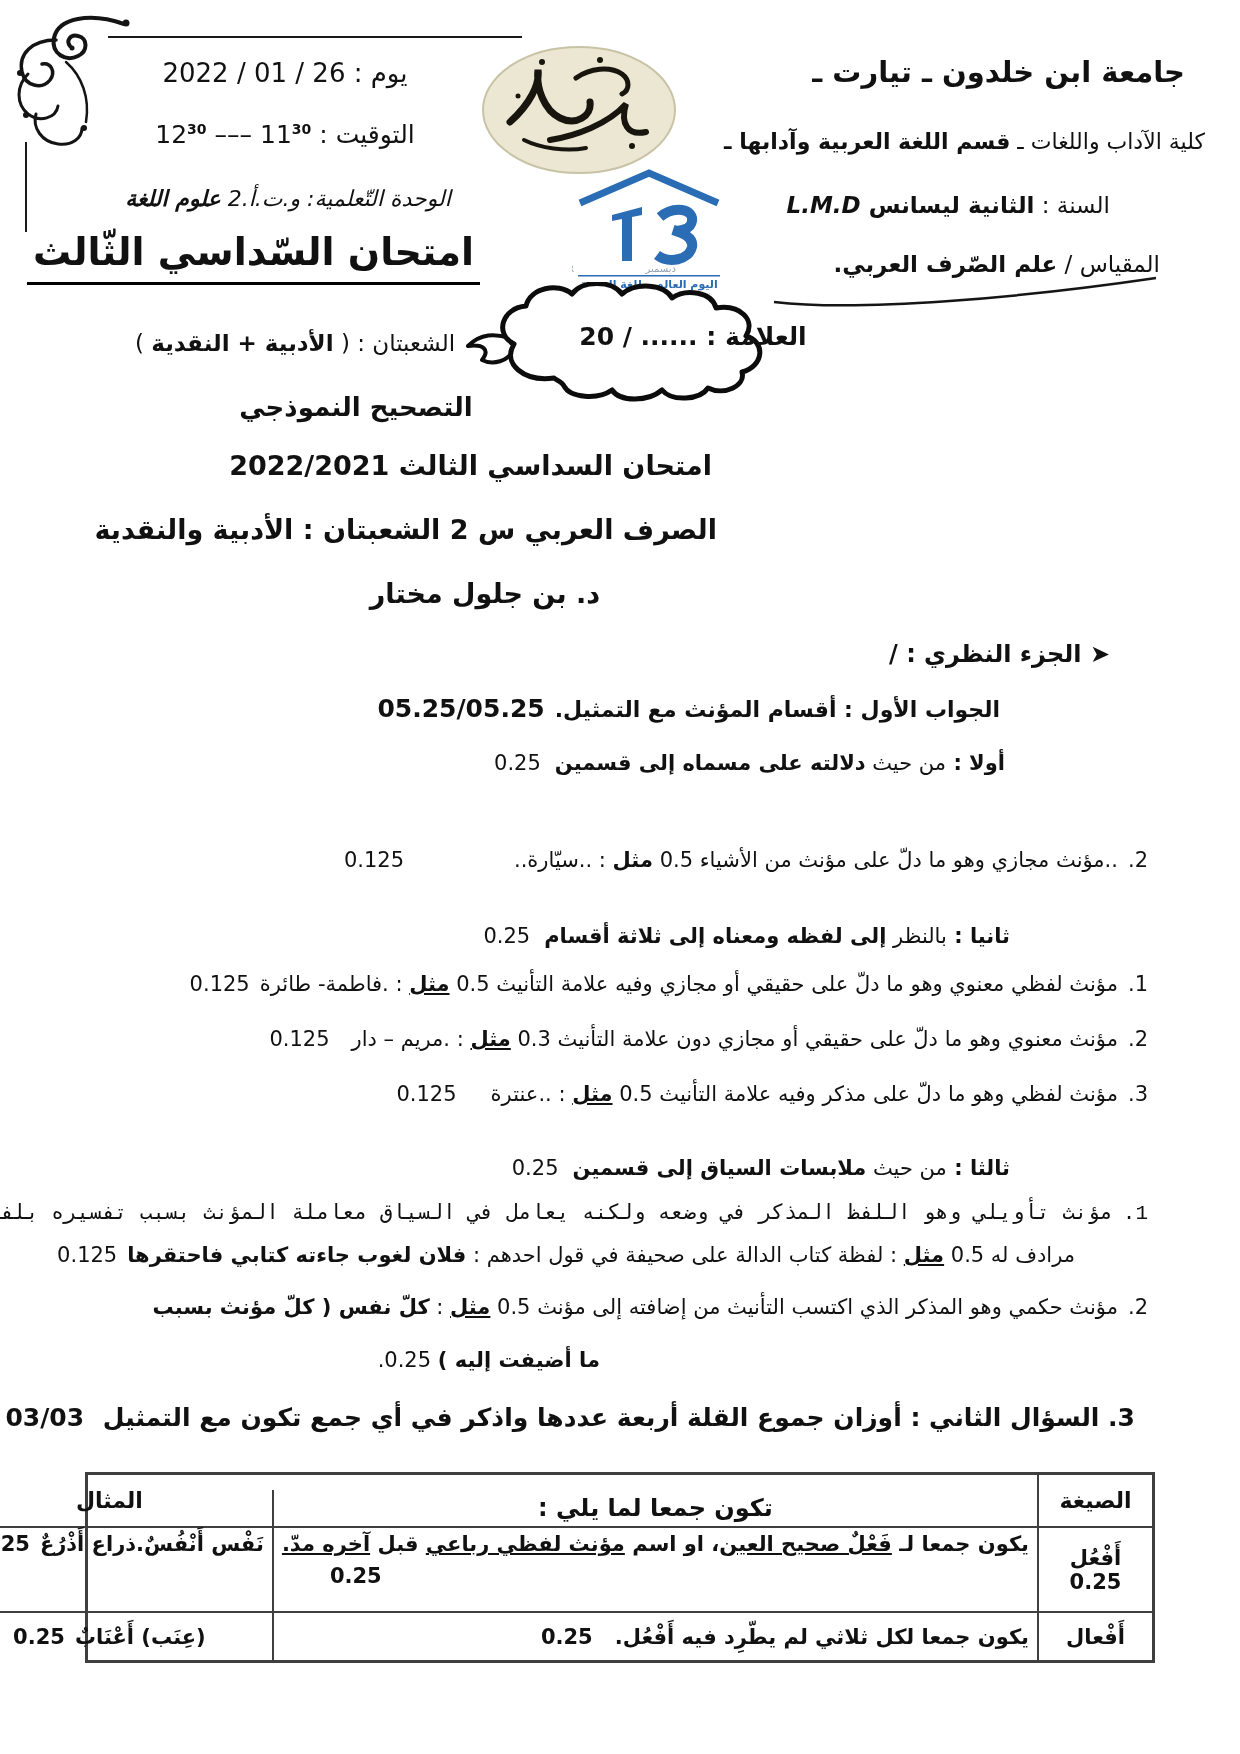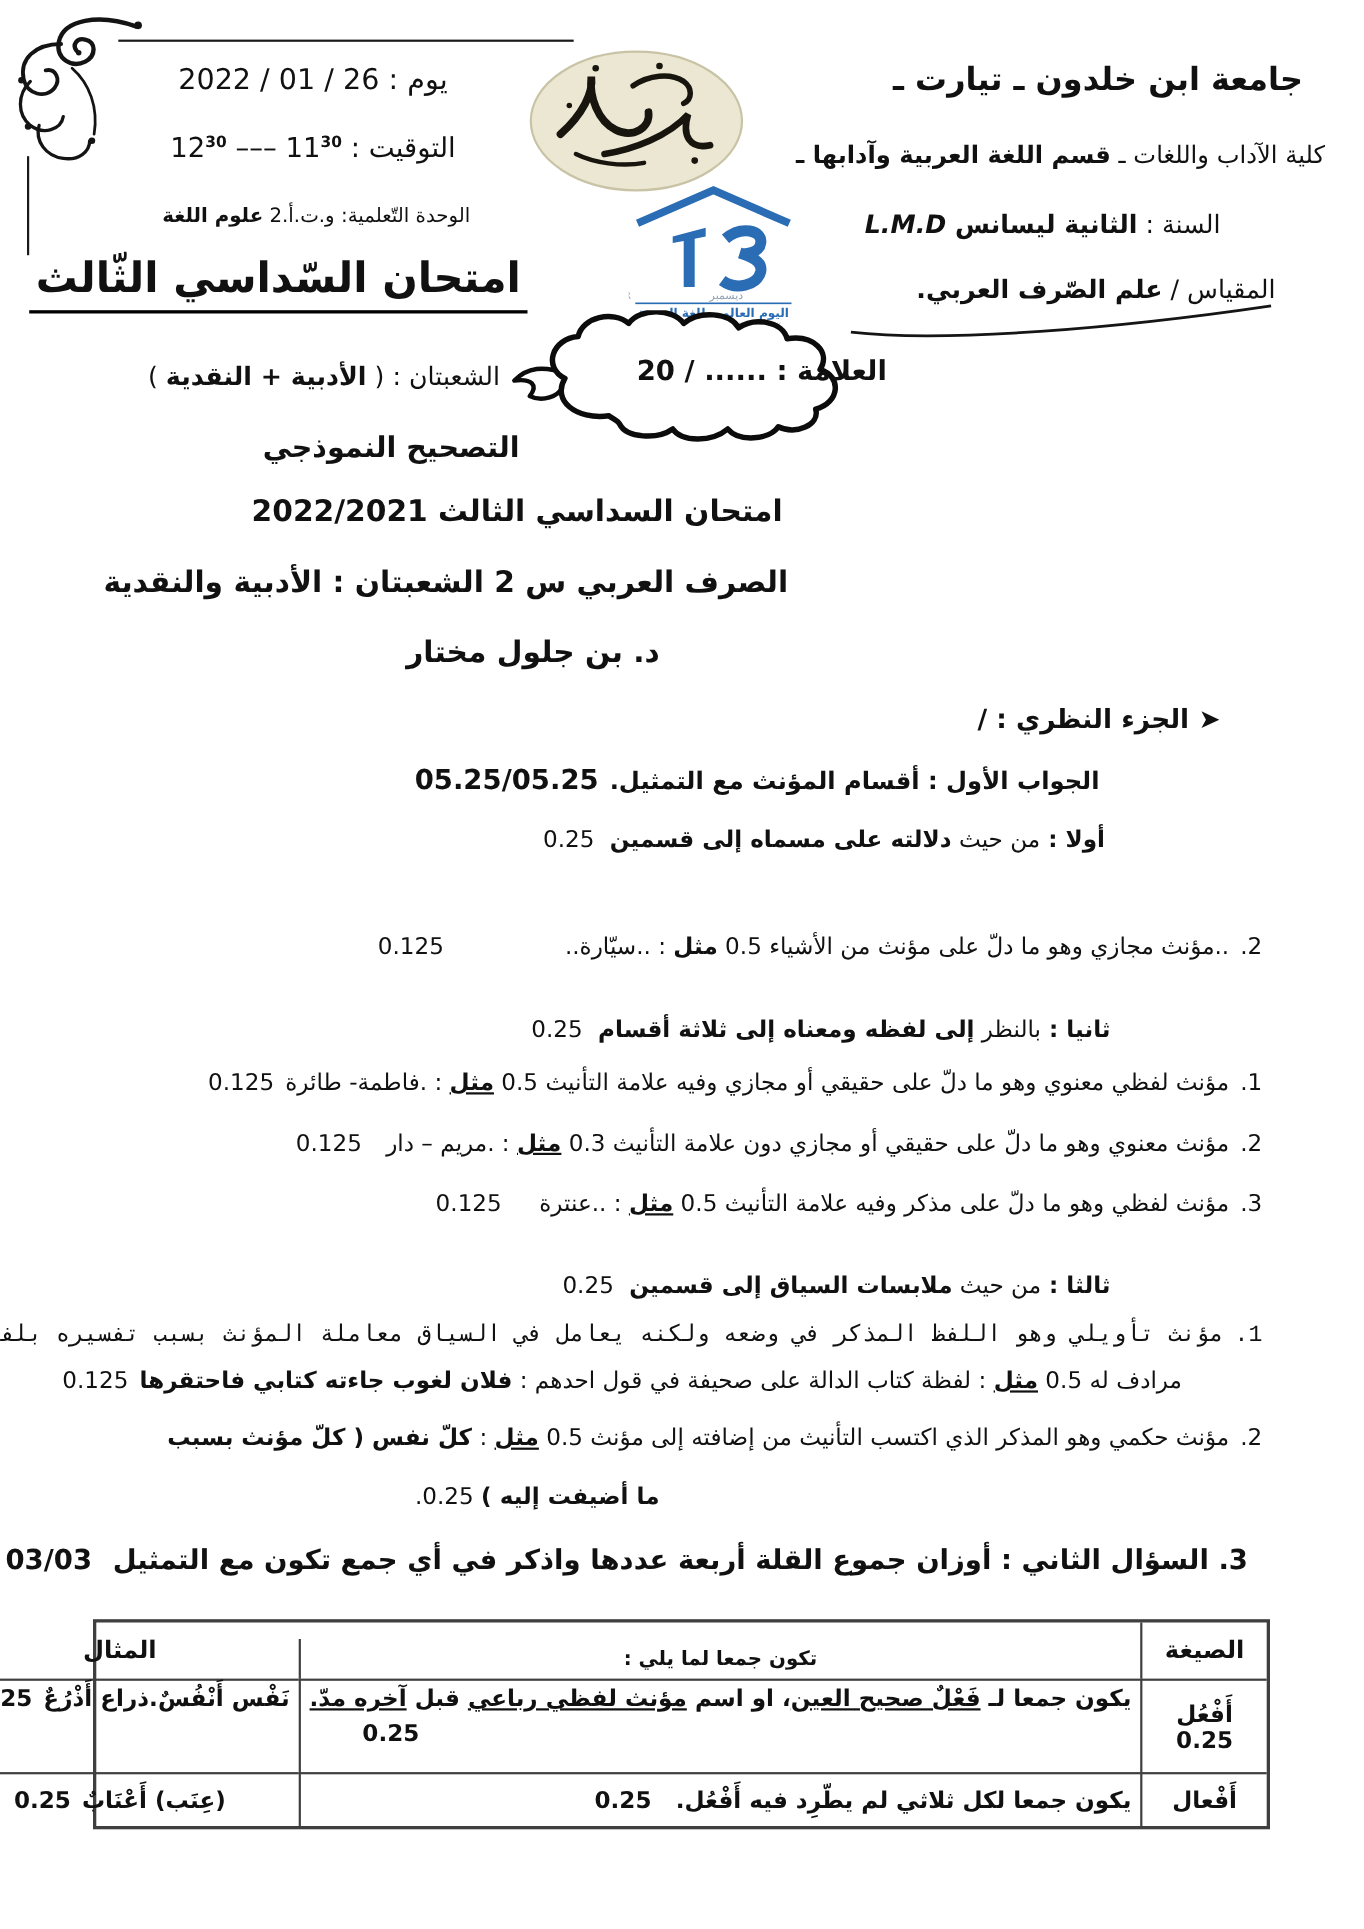--- a/index.html
+++ b/index.html
@@ -98,21 +98,21 @@
     <span>المقياس / </span><span class="b">علم الصّرف العربي.</span>
   </div>
   <svg class="abs" style="left:770px;top:274px;" width="390" height="34" viewBox="0 0 390 34">
     <path d="M4 28 C90 38 250 24 386 4" stroke="#151515" stroke-width="2.5" fill="none"></path>
   </svg>
 
   <div class="abs c nw" style="left:115px;top:58px;width:340px;font-size:26px;">يوم : 26 / 01 / 2022</div>
   <div class="abs c nw" style="left:115px;top:120px;width:340px;font-size:25px;">
     <span>التوقيت : </span><span>11</span><sup class="b" style="font-size:14px;">30</sup><span style="margin:0 8px;">–––</span><span>12</span><sup class="b" style="font-size:14px;">30</sup>
   </div>
-  <div class="abs c nw" style="left:88px;top:186px;width:400px;font-size:18px;">
+  <div class="abs c nw" style="left:88px;top:186px;width:400px;font-size:22px;font-style:italic;">
     <span>الوحدة التّعلمية: و.ت.أ.2 </span><span class="b">علوم اللغة</span>
   </div>
   <div class="abs c nw" style="left:80px;top:230px;width:400px;font-size:38px;font-weight:bold;">
     <span class="title-underline">امتحان السّداسي الثّالث</span>
   </div>
   <div class="abs c nw" style="left:95px;top:330px;width:400px;font-size:23px;">
     <span>الشعبتان : ( </span><span class="b">الأدبية + النقدية</span><span> )</span>
   </div>
 
   <svg class="abs" style="left:450px;top:282px;" width="410" height="122" viewBox="0 0 410 122">
@@ -170,21 +170,21 @@
   <div class="abs nw" style="right:640px;top:1348px;font-size:21px;">
     <span class="b">ما أضيفت إليه )</span><span> 0.25.</span>
   </div>
 
   <div class="abs nw b" style="right:105px;top:1403px;font-size:25px;">
     <span>3. </span><span>السؤال الثاني : </span><span>أوزان جموع القلة أربعة عددها واذكر في أي جمع تكون مع التمثيل </span><span class="g1">03/03</span>
   </div>
 
   <div class="tbl">
     <div class="tcell row0 tc-center" style="font-size:22px;">الصيغة</div>
-    <div class="tcell row0 tc-center" style="font-size:18px;margin-top:15px;">تكون جمعا لما يلي :</div>
+    <div class="tcell row0 tc-center" style="font-size:24px;margin-top:15px;">تكون جمعا لما يلي :</div>
     <div class="tcell row0 lastcol tc-center" style="font-size:22px;">المثال</div>
 
     <div class="tcell tc-center" style="font-size:21px;">
       <div>أَفْعُل</div>
       <div>0.25</div>
     </div>
     <div class="tcell" style="font-size:21px;">
       <div class="r nw">
         <span>يكون جمعا لـ </span><span class="u">فَعْلٌ صحيح العين</span><span>، او اسم </span><span class="u">مؤنث لفظي رباعي</span><span> قبل </span><span class="u">آخره مدّ.</span>
       </div>

